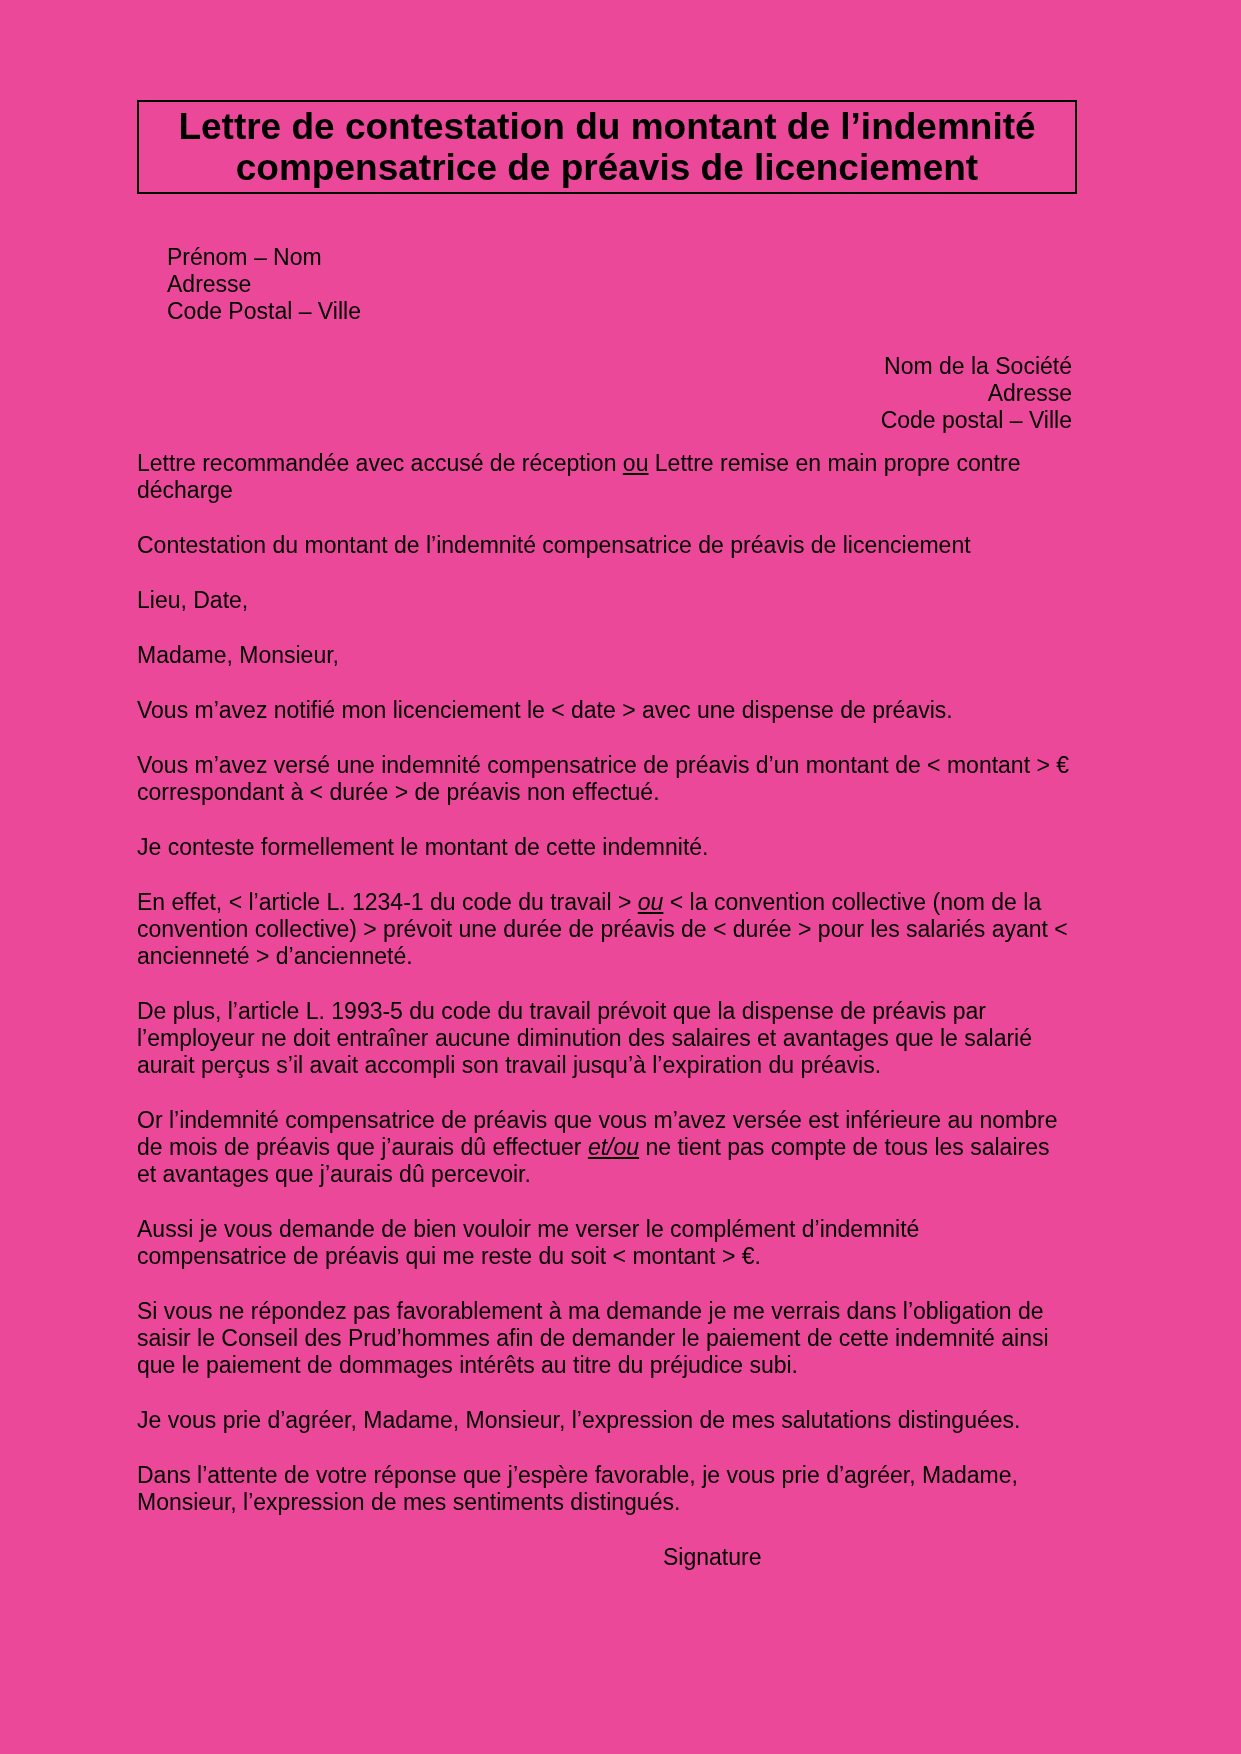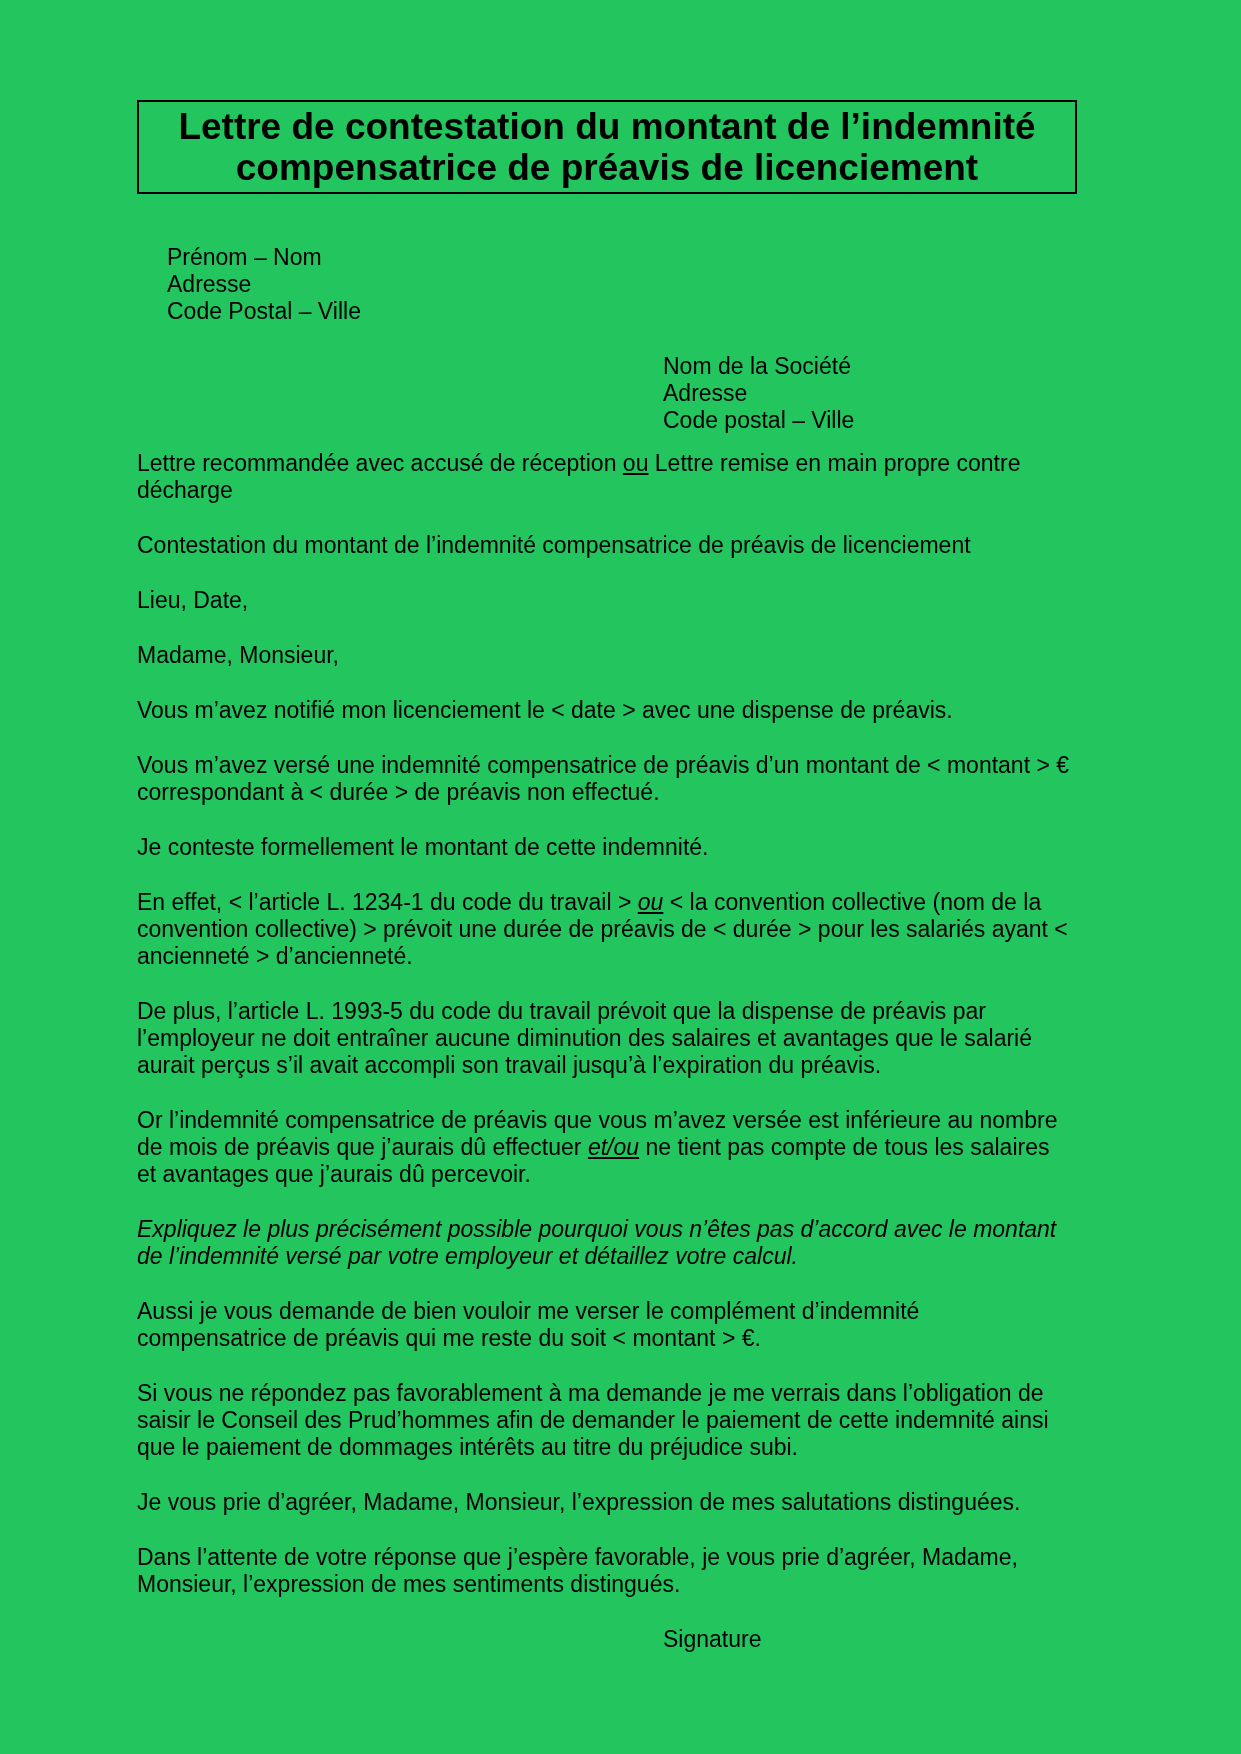--- a/index.html
+++ b/index.html
@@ -4,21 +4,21 @@
 <style>
   html, body {
     margin: 0;
     padding: 0;
     background: #ffffff;
   }
   .page {
     position: relative;
     width: 1241px;
     height: 1754px;
-    background: #22c55e;
+    background: #ec4899;
     color: #000000;
     font-family: "Liberation Sans", "DejaVu Sans", sans-serif;
     font-size: 23px;
     line-height: 27px;
     box-sizing: border-box;
     padding: 0 169px 0 137px;
     overflow: hidden;
   }
   .title-box {
     box-sizing: border-box;
@@ -31,20 +31,21 @@
     font-size: 37px;
     line-height: 41px;
   }
   .address-block {
     margin-top: 50px;
     margin-left: 30px;
   }
   .recipient-block {
     margin-top: 28px;
     margin-left: 526px;
+    text-align: right;
   }
   .letter-body {
     margin-top: 16px;
   }
   .para {
     margin: 0 0 28px 0;
     padding: 0;
   }
   .para.italic { font-style: italic; }
   .seg-u { text-decoration: underline; }
@@ -80,21 +81,20 @@
       <p class="para"><span>Lettre recommandée avec accusé de réception </span><span class="seg-u">ou</span><span> Lettre remise en main propre contre décharge</span></p>
       <p class="para"><span>Contestation du montant de l’indemnité compensatrice de préavis de licenciement</span></p>
       <p class="para"><span>Lieu, Date,</span></p>
       <p class="para"><span>Madame, Monsieur,</span></p>
       <p class="para"><span>Vous m’avez notifié mon licenciement le &lt; date &gt; avec une dispense de préavis.</span></p>
       <p class="para"><span>Vous m’avez versé une indemnité compensatrice de préavis d’un montant de &lt; montant &gt; € correspondant à &lt; durée &gt; de préavis non effectué.</span></p>
       <p class="para"><span>Je conteste formellement le montant de cette indemnité.</span></p>
       <p class="para"><span>En effet, &lt; l’article L. 1234-1 du code du travail &gt; </span><span class="seg-iu">ou</span><span> &lt; la convention collective (nom de la convention collective) &gt; prévoit une durée de préavis de &lt; durée &gt; pour les salariés ayant &lt; ancienneté &gt; d’ancienneté.</span></p>
       <p class="para"><span>De plus, l’article L. 1993-5 du code du travail prévoit que la dispense de préavis par l’employeur ne doit entraîner aucune diminution des salaires et avantages que le salarié aurait perçus s’il avait accompli son travail jusqu’à l’expiration du préavis.</span></p>
       <p class="para"><span>Or l’indemnité compensatrice de préavis que vous m’avez versée est inférieure au nombre de mois de préavis que j’aurais dû effectuer </span><span class="seg-iu">et/ou</span><span> ne tient pas compte de tous les salaires et avantages que j’aurais dû percevoir.</span></p>
-      <p class="para italic"><span>Expliquez le plus précisément possible pourquoi vous n’êtes pas d’accord avec le montant de l’indemnité versé par votre employeur et détaillez votre calcul.</span></p>
       <p class="para"><span>Aussi je vous demande de bien vouloir me verser le complément d’indemnité compensatrice de préavis qui me reste du soit &lt; montant &gt; €.</span></p>
       <p class="para"><span>Si vous ne répondez pas favorablement à ma demande je me verrais dans l’obligation de saisir le Conseil des Prud’hommes afin de demander le paiement de cette indemnité ainsi que le paiement de dommages intérêts au titre du préjudice subi.</span></p>
       <p class="para"><span>Je vous prie d’agréer, Madame, Monsieur, l’expression de mes salutations distinguées.</span></p>
       <p class="para"><span>Dans l’attente de votre réponse que j’espère favorable, je vous prie d’agréer, Madame, Monsieur, l’expression de mes sentiments distingués.</span></p>
     </div>
 
   <div class="signature">Signature</div>
 
 </div>
 

